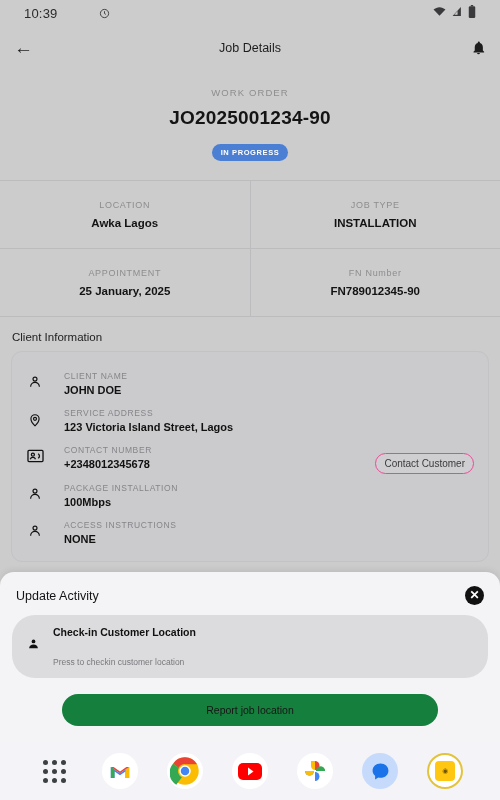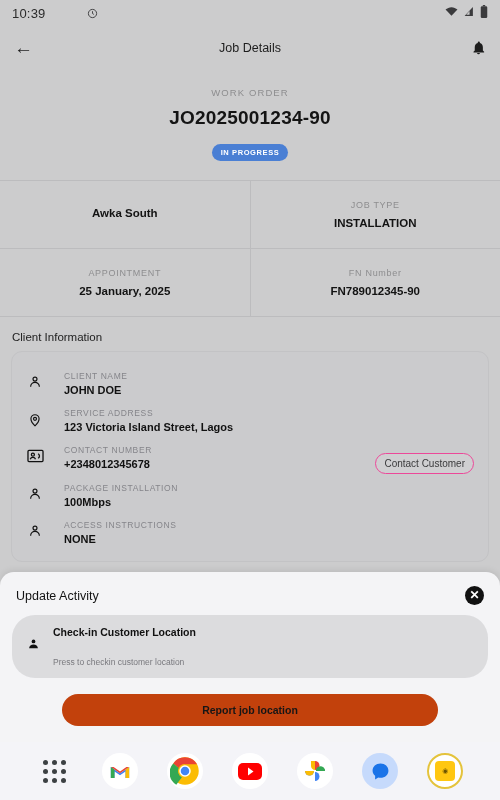--- a/index.html
+++ b/index.html
@@ -7,21 +7,21 @@
     width: 500px; height: 800px;
     font-family: "Liberation Sans", sans-serif;
     background: #ccccce;
     overflow: hidden;
   }
   .phone { position: relative; width: 500px; height: 800px; background: #cccccd; }
 
   
   .statusbar {
     height: 26px; display: flex; align-items: center;
-    padding: 0 12px; font-size: 12.5px; color: #2b2b2b; gap: 33px;
+    padding: 0 24px; font-size: 12.5px; color: #2b2b2b; gap: 33px;
   }
   .statusbar .time { font-size: 13px; letter-spacing: .2px; }
   .statusbar .clock-ic { margin-left: 8px; display: flex; align-items: center; }
   .statusbar .sb-right { margin-left: auto; display: flex; align-items: center; gap: 5px; }
 
   
   .appbar {
     height: 43px; display: flex; align-items: center;
     padding: 0 14px; position: relative;
   }
@@ -90,24 +90,23 @@
     cursor: pointer; font-weight: bold;
   }
   .sheet-item {
     display: flex; align-items: center; gap: 12px;
     background: #dcdcde; border-radius: 23px; padding: 11px 14px;
   }
   .sheet-item .t1 { font-size: 10.5px; font-weight: bold; color: #111; }
   .sheet-item .t2 { font-size: 8.5px; color: #79797e; margin-top: 19px; }
   .cta {
     display: block; width: 376px; margin: 16px auto 0;
-    background: #c2410c; color: #161616; border: none; border-radius: 19px;
+    background: #15803d; color: #161616; border: none; border-radius: 19px;
     padding: 10px 0; font-size: 10.5px; cursor: pointer;
     font-family: "Liberation Sans", sans-serif;
-    font-weight: bold;
   }
 
   
   .dock {
     position: absolute; left: 0; right: 0; bottom: 0; height: 58px;
     background: #f4f4f8; display: flex; align-items: center;
     justify-content: space-around; padding: 0 22px;
   }
   .dock-ic { width: 36px; height: 36px; border-radius: 50%; display: flex; align-items: center; justify-content: center; cursor: pointer; }
   .grid-dots { display: grid; grid-template-columns: repeat(3, 5px); gap: 4px; }
@@ -159,21 +158,22 @@
 
   <div class="wo">
     <div class="lbl">WORK ORDER</div>
     <div class="num">JO2025001234-90</div>
     <span class="badge">IN PROGRESS</span>
   </div>
 
   <div class="grid">
     <div class="grid-row">
       <div class="cell">
-        <div class="v">Awka South</div>
+        <div class="k">LOCATION</div>
+        <div class="v">Awka Lagos</div>
       </div>
       <div class="cell">
         <div class="k">JOB TYPE</div>
         <div class="v">INSTALLATION</div>
       </div>
     </div>
     <div class="grid-row">
       <div class="cell">
         <div class="k">APPOINTMENT</div>
         <div class="v">25 January, 2025</div>

